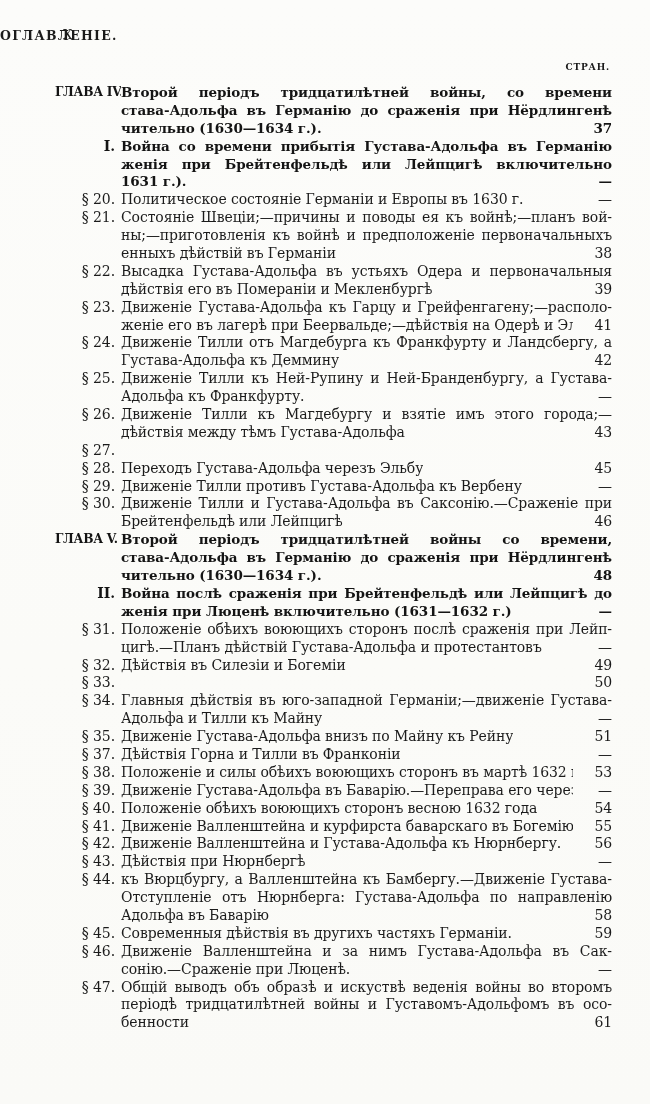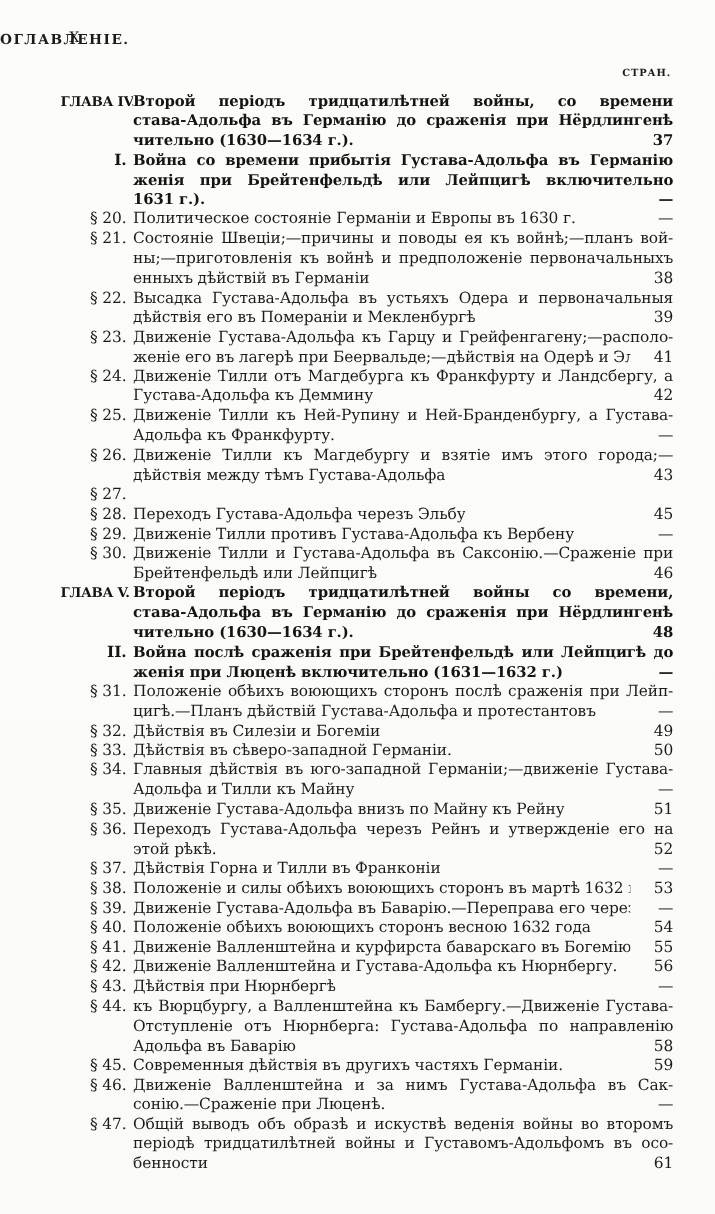--- a/index.html
+++ b/index.html
@@ -227,21 +227,20 @@
             <span class="txt">Дѣйствія въ Силезіи и Богеміи</span>
             <span class="leader"></span>
             <span class="pagenum">49</span>
           </div>
         </div>
       </div>
       <div class="entry para">
         <div class="label">§ 33.</div>
         <div class="body">
           <div class="line last">
-            <span class="txt">Дѣйствія въ сѣверо-западной Германіи.</span>
             <span class="leader"></span>
             <span class="pagenum">50</span>
           </div>
         </div>
       </div>
       <div class="entry para">
         <div class="label">§ 34.</div>
         <div class="body">
           <div class="line just">Главныя дѣйствія въ юго-западной Германіи;—движеніе Густава-</div>
           <div class="line last">
@@ -251,31 +250,20 @@
           </div>
         </div>
       </div>
       <div class="entry para">
         <div class="label">§ 35.</div>
         <div class="body">
           <div class="line last">
             <span class="txt">Движеніе Густава-Адольфа внизъ по Майну къ Рейну</span>
             <span class="leader"></span>
             <span class="pagenum">51</span>
-          </div>
-        </div>
-      </div>
-      <div class="entry para">
-        <div class="label">§ 36.</div>
-        <div class="body">
-          <div class="line just">Переходъ Густава-Адольфа черезъ Рейнъ и утвержденіе его на</div>
-          <div class="line last">
-            <span class="txt">этой рѣкѣ.</span>
-            <span class="leader"></span>
-            <span class="pagenum">52</span>
           </div>
         </div>
       </div>
       <div class="entry para">
         <div class="label">§ 37.</div>
         <div class="body">
           <div class="line last">
             <span class="txt">Дѣйствія Горна и Тилли въ Франконіи</span>
             <span class="leader"></span>
             <span class="pagenum">—</span>

